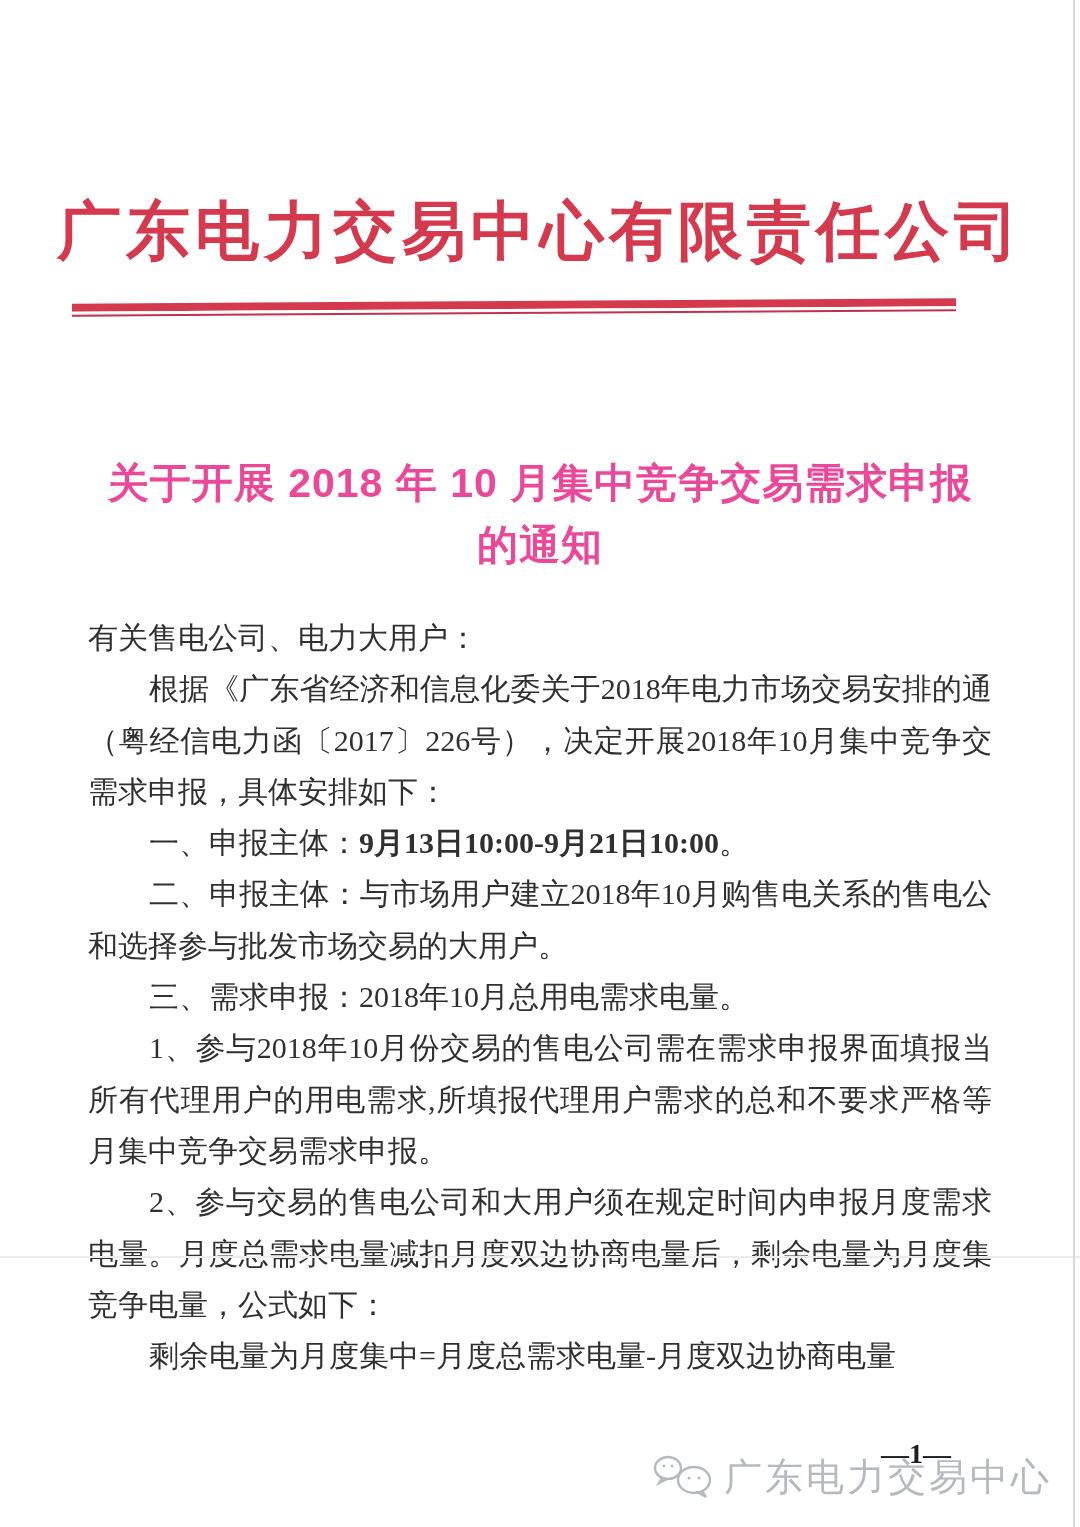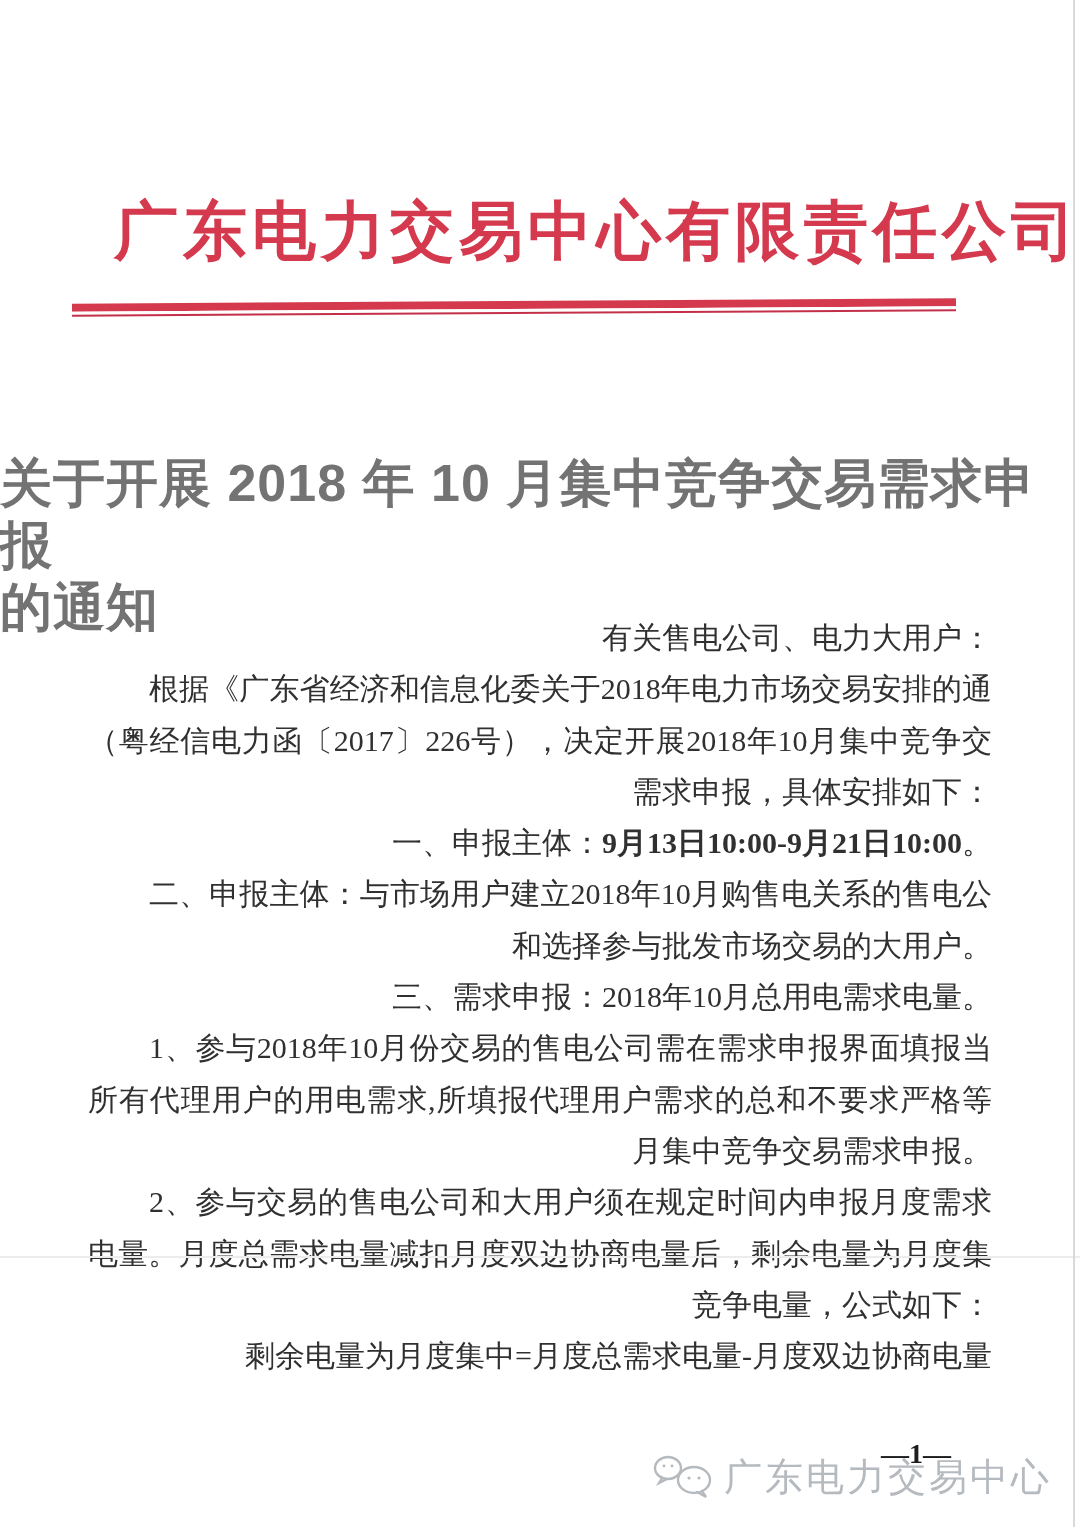--- a/index.html
+++ b/index.html
@@ -7,53 +7,54 @@
     position:relative;
     width:1080px;height:1527px;
     background:#ffffff;
     overflow:hidden;
     font-family:"Liberation Serif","DejaVu Serif",serif;
     color:#2c2c2c;
   }
   
   .letterhead{
     position:absolute;top:188px;left:0;width:100%;
-    text-align:right;
+    text-align:center;
     font-family:"Liberation Sans","DejaVu Sans",sans-serif;
     font-weight:700;
     font-size:64px;
     letter-spacing:5px;
     color:#d4394d;
     white-space:nowrap;
   }
   .rule{
     position:absolute;top:301px;left:72px;width:884px;
     transform:rotate(-0.35deg);
   }
   .rule-thick{height:8px;background:#d4394d;}
   .rule-gap{height:3px;background:#ffffff;}
   .rule-thin{height:2px;background:#c43049;}
   
   .title{
     position:absolute;top:452px;left:0;width:100%;
+    text-align:center;
     font-family:"Liberation Sans","DejaVu Sans",sans-serif;
     font-weight:700;
-    font-size:52px;
+    font-size:41px;
     line-height:62px;
     letter-spacing:1px;
-    color:#737373;
+    color:#ec4899;
   }
   
   .doc-body{
     position:absolute;top:612px;left:88px;width:904px;
     font-size:30px;
     line-height:51.3px;
     color:#303030;
   }
-  .ln{height:51.3px;white-space:nowrap;text-align:right;}
+  .ln{height:51.3px;white-space:nowrap;}
   .ln.ind{padding-left:61px;}
   .ln.full{
     white-space:normal;
     text-align:justify;
     text-align-last:justify;
     text-justify:inter-character;
     overflow:hidden;
   }
   .bd{font-weight:700;}
   

